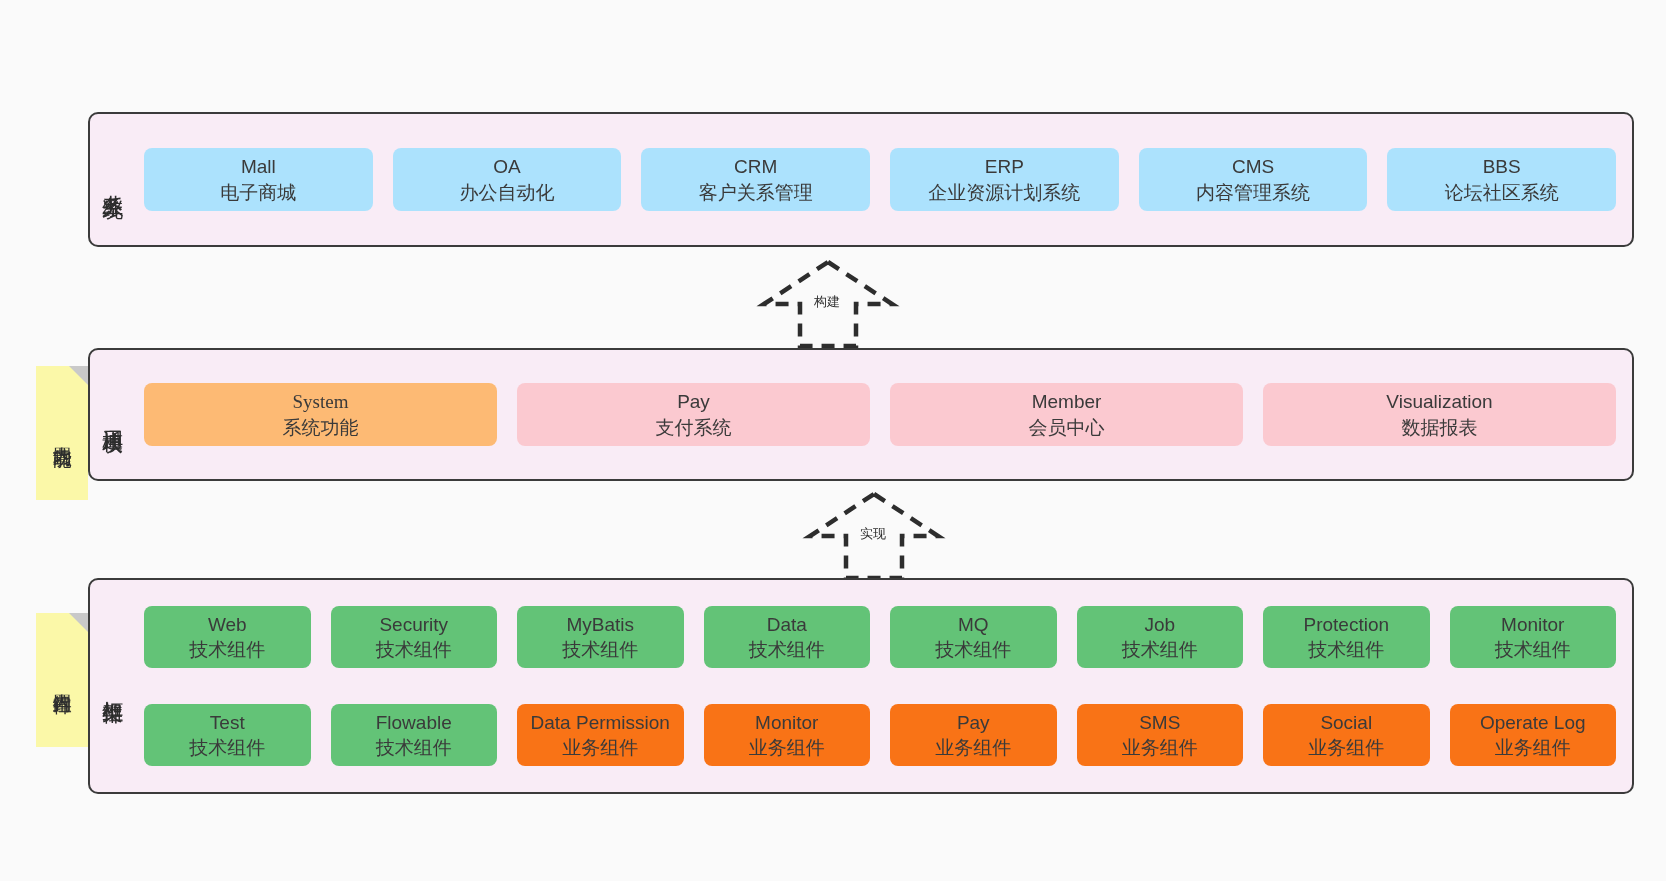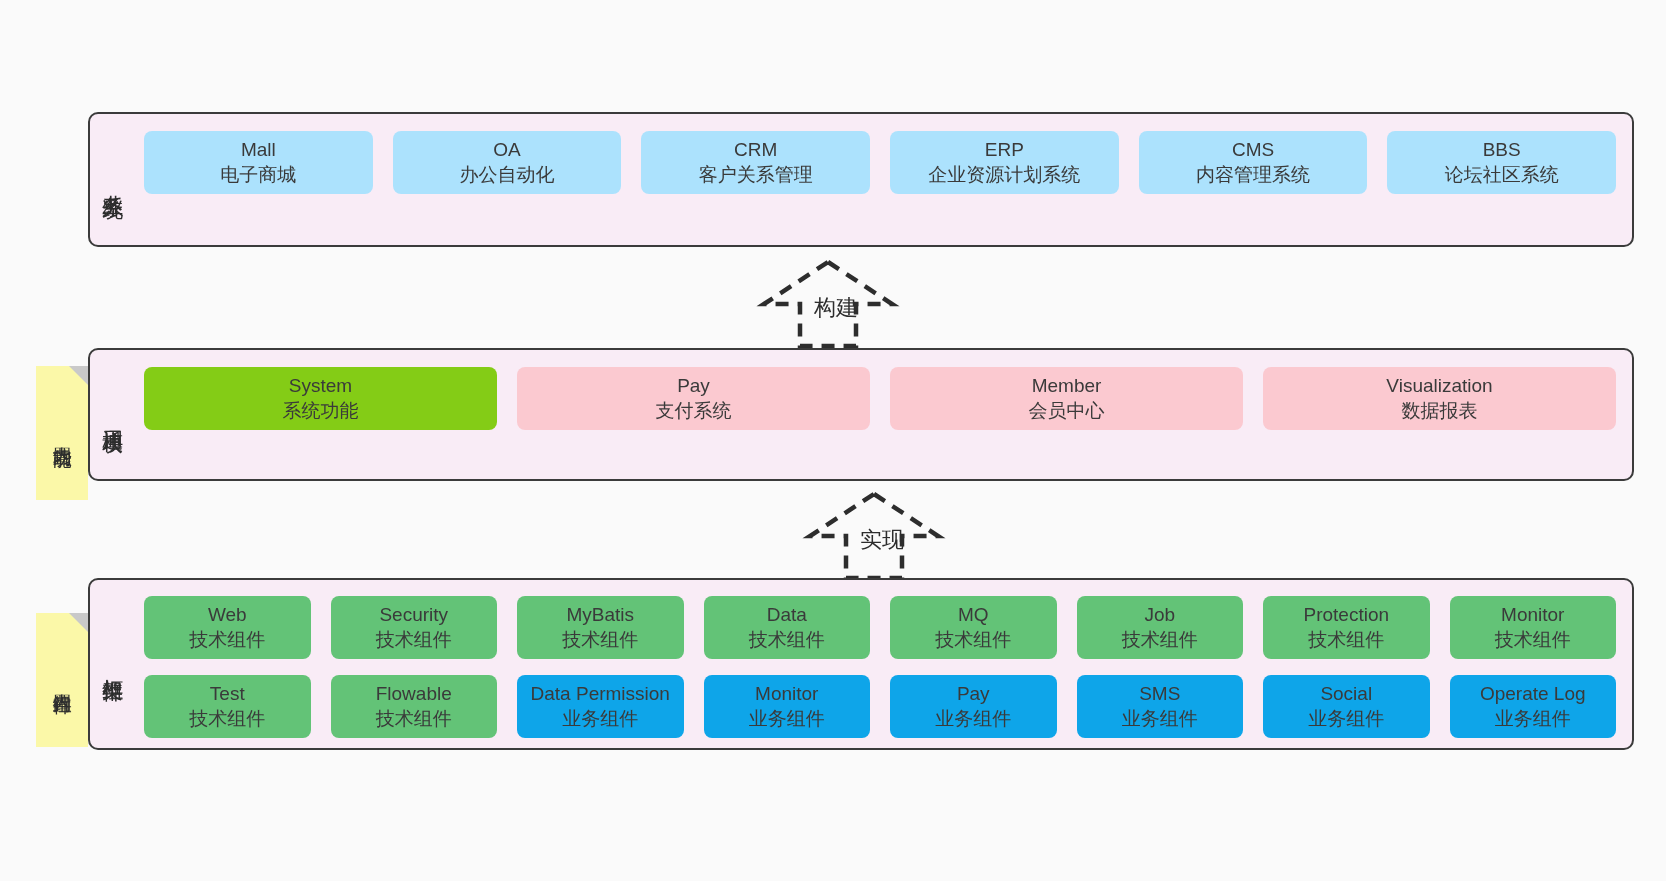--- a/index.html
+++ b/index.html
@@ -52,21 +52,21 @@
     display: flex;
     align-items: stretch;
     gap: 0;
     padding: 14px 14px 14px 6px;
   }
 
   .row {
     display: flex;
     flex: 1 1 auto;
     gap: 20px;
-    align-items: flex-start;
+    align-items: center;
   }
 
   .rows {
     display: flex;
     flex-direction: column;
     flex: 1 1 auto;
     gap: 16px;
   }
 
   
@@ -81,29 +81,29 @@
     font-size: 19px;
     line-height: 1.34;
     color: #3a3a3a;
     padding: 6px 4px;
     box-sizing: border-box;
   }
   .card .en { display: block; }
   .card .cn { display: block; }
 
   .card.blue        { background: #ace2fd; }
-  .card.red         { background: #84cc16; }
+  .card.red         { background: #fdba74; font-family: Liberation Serif, serif; }
   .card.pink        { background: #fbc9d0; }
   .card.green       { background: #63c377; }
-  .card.green-light { background: #0ea5e9; }
+  .card.green-light { background: #f97316; }
 
   
   #layer-business  { left: 88px;  top: 112px; width: 1546px; height: 135px; }
   #layer-modules   { left: 88px;  top: 348px; width: 1546px; height: 133px; }
-  #layer-framework { left: 88px;  top: 578px; width: 1546px; height: 172px; }
+  #layer-framework { left: 88px;  top: 578px; width: 1546px; height: 216px; }
 
   #layer-business  .layer-body { padding: 17px 16px 17px 8px; }
   #layer-modules   .layer-body { padding: 17px 16px 17px 8px; }
   #layer-framework .layer-body { padding: 16px 16px 16px 8px; }
 
   
   .note {
     position: absolute;
     box-sizing: border-box;
     background: #fbf8a8;
@@ -130,21 +130,21 @@
     border-top: 19px solid #c9c9c9;
   }
   #note-functions  { left: 36px; top: 366px; height: 134px; }
   #note-components { left: 36px; top: 613px; height: 134px; }
 
   
   .arrow { position: absolute; }
   .arrow svg { display: block; overflow: visible; }
   .arrow-label {
     position: absolute;
-    font-size: 22px;
+    font-size: 13px;
     color: #2d2d2d;
     background: transparent;
     white-space: nowrap;
     user-select: none;
   }
   #arrow-build  { left: 752px; top: 258px; width: 152px; height: 90px; }
   #arrow-build .arrow-label  { left: 62px; top: 35px; }
   #arrow-impl   { left: 798px; top: 490px; width: 152px; height: 90px; }
   #arrow-impl  .arrow-label  { left: 62px; top: 35px; }
 </style>

